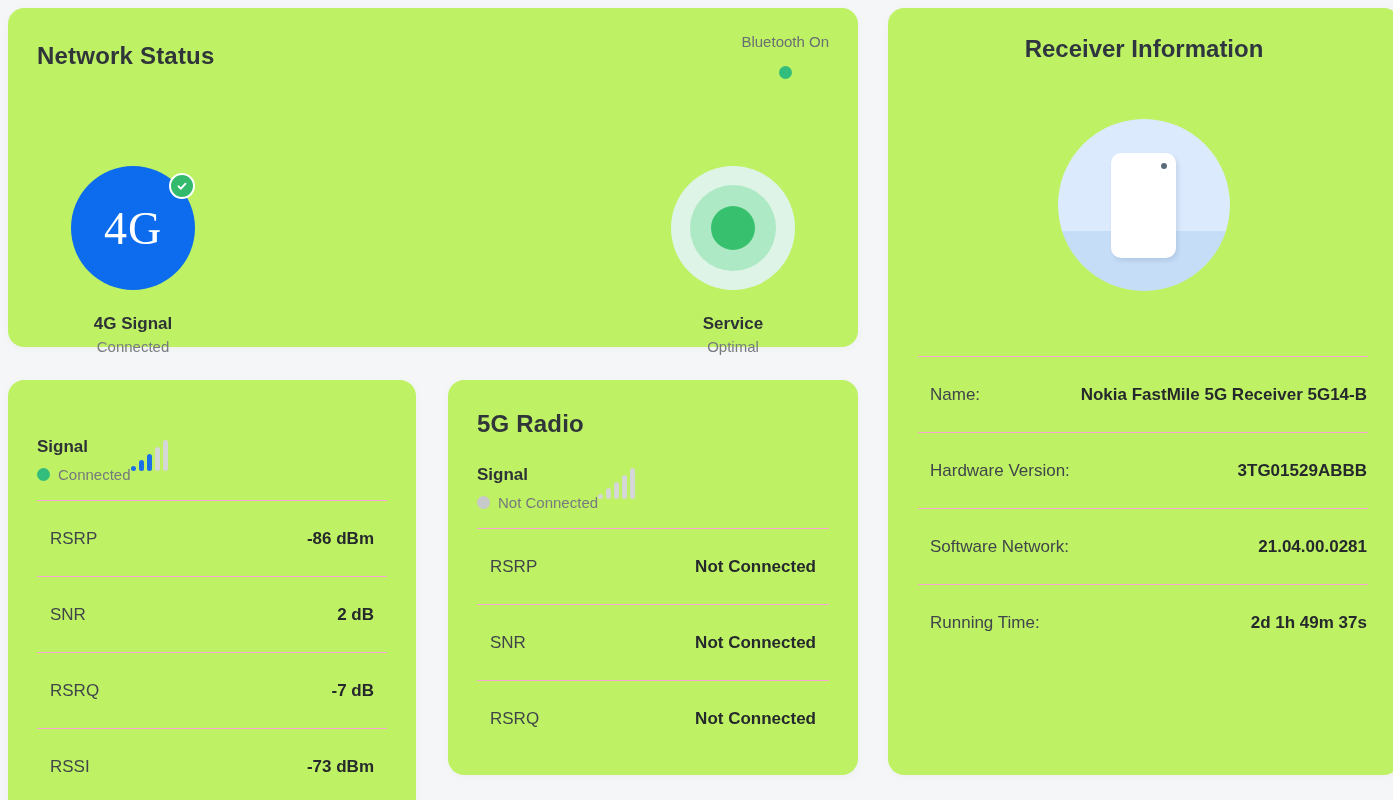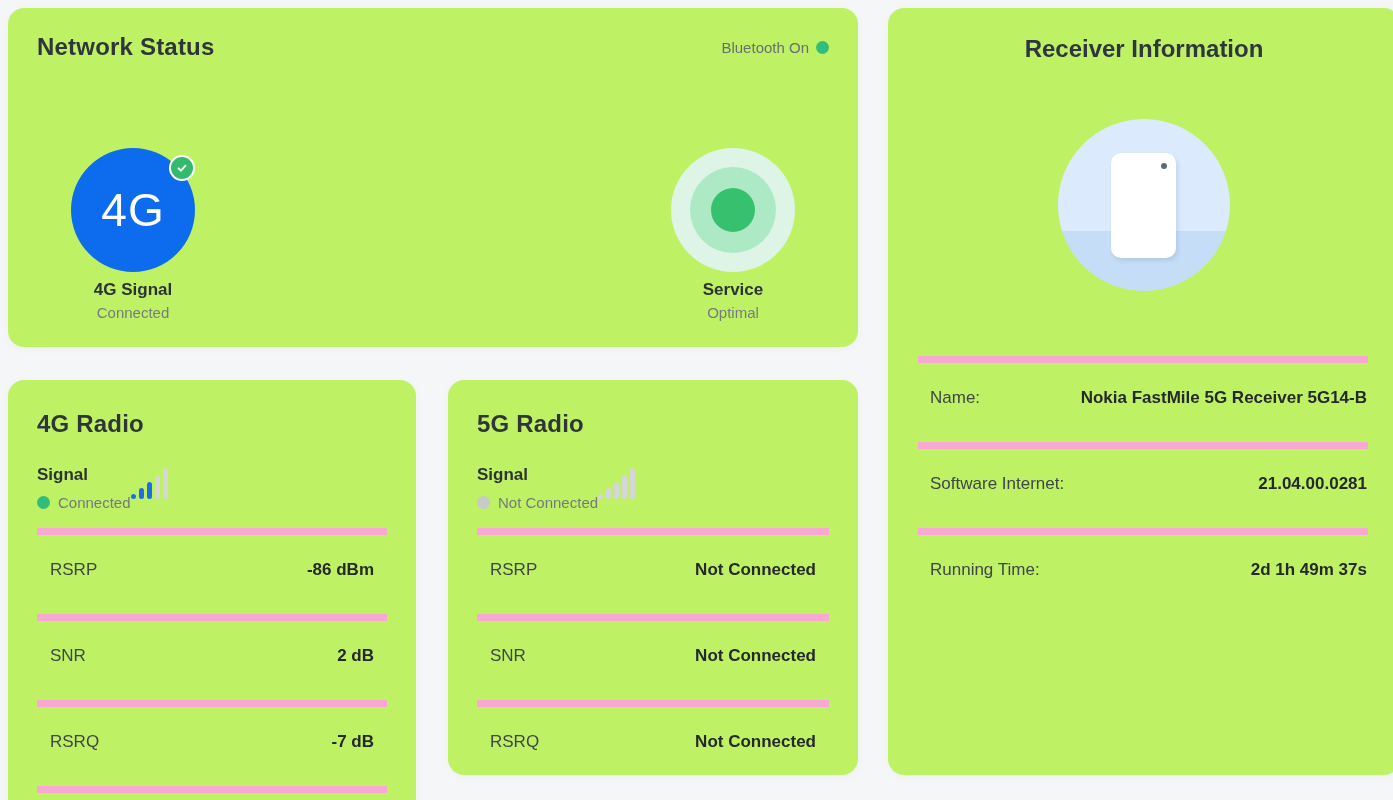--- a/index.html
+++ b/index.html
@@ -12,71 +12,71 @@
   
   #card-network  { left:8px;   top:8px;   width:850px; height:339px; }
   #card-4g       { left:8px;   top:380px; width:408px; height:462px; }
   #card-5g       { left:448px; top:380px; width:410px; height:395px; }
   #card-receiver { left:888px; top:8px;   width:512px; height:767px; }
 
   
   .ns-header { display:flex; justify-content:space-between; align-items:center;
     padding:25px 29px 0 29px; }
   .card-title { font-size:24px; font-weight:700; color:#303539; letter-spacing:0.2px; }
-  .bt-wrap { display:flex; align-items:center; gap:7px; }
+  .bt-wrap { display:flex; align-items:center; gap:16px;flex-direction:column; }
   .bt-label { font-size:15px; color:#696e73; }
   .dot { width:13px; height:13px; border-radius:50%; display:inline-block; }
   .dot-green { background:#33bd7c; }
   .dot-gray  { background:#c7c9cb; }
 
   .ns-items { display:flex; justify-content:space-between; padding:0; margin-top:87px; }
   .ns-item { width:250px; display:flex; flex-direction:column; align-items:center; }
   .big-circle { position:relative; width:124px; height:124px; border-radius:50%; }
 
-  .circle-4g { background:#0d6cee; display:flex; align-items:center; justify-content:center; }
+  .circle-4g { background:#0d6cee; display:flex; align-items:center; justify-content:center;font-family:Liberation Serif, serif; }
   .circle-4g .g-label { color:#ffffff; font-size:46px; font-weight:400; letter-spacing:1px; }
 
   .circle-receiver { background:linear-gradient(#ececec 62%, #dedede 62%);
     display:flex; align-items:center; justify-content:center; }
   .device-sm { position:relative; width:47px; height:77px; background:#ffffff;
     border-radius:7px; box-shadow:1px 2px 3px rgba(0,0,0,0.10); }
   .device-sm .cam { position:absolute; top:7px; right:6px; width:4px; height:4px;
     border-radius:50%; background:#55616c; }
 
   .circle-service { background:#def4e7; display:flex; align-items:center; justify-content:center; }
   .ring-mid { width:86px; height:86px; border-radius:50%; background:#aee9c5;
     display:flex; align-items:center; justify-content:center; }
   .ring-core { width:44px; height:44px; border-radius:50%; background:#37c16e; }
 
   .badge { position:absolute; top:7px; right:0px; width:26px; height:26px; border-radius:50%;
     border:2px solid #ffffff; display:flex; align-items:center; justify-content:center; }
   .badge-ok  { background:#34ba6d; }
   .badge-err { background:#dc3a32; }
   .badge svg { width:14px; height:14px; }
 
-  .ns-item-label { margin-top:8px; font-size:17px; font-weight:700; color:#2e3236; }
+  .ns-item-label { margin-top:24px; font-size:17px; font-weight:700; color:#2e3236; }
   .ns-item-sub   { margin-top:4px;  font-size:15px; color:#777b7f; }
 
   
   .radio-pad { padding:30px 29px 0 29px; }
   .sig-head { display:flex; align-items:flex-start; margin-top:27px; }
   .sig-label { font-size:17px; font-weight:700; color:#2e3236; }
   .sig-status { display:flex; align-items:center; gap:8px; margin-top:9px; }
   .sig-status span.txt { font-size:15px; color:#75797d; }
 
   .bars { display:flex; align-items:flex-end; gap:3px; height:32px; margin-top:2px; }
   .bars i { width:5px; border-radius:2.5px; background:#d5d6d7; }
   .bars i:nth-child(1){height:5px;} .bars i:nth-child(2){height:11px;}
   .bars i:nth-child(3){height:17px;} .bars i:nth-child(4){height:24px;}
   .bars i:nth-child(5){height:31px;}
   .bars i.on { background:#1a6fe8; }
 
   .rows { margin-top:17px; }
-  .row { height:76px; border-top:7px solid #f9a8d4; display:flex;
-    justify-content:space-between; align-items:center; padding:0 13px;margin-top:10px; }
+  .row { height:76px; border-top:1px solid #f9a8d4; display:flex;
+    justify-content:space-between; align-items:center; padding:0 13px; }
   .rl { font-size:17px; color:#40454a; }
   .rv { font-size:17px; font-weight:700; color:#26292c; }
 
   
   .ri-title { text-align:center; padding-top:27px; font-size:24px; font-weight:700; color:#2f3640; }
   .ri-circle { position:relative; width:172px; height:172px; border-radius:50%;
     margin:56px auto 0 auto;
     background:linear-gradient(#dbeafc 65%, #c6ddf7 65%); }
   .device-lg { position:absolute; left:53px; top:34px; width:65px; height:105px;
     background:#ffffff; border-radius:10px; box-shadow:2px 3px 4px rgba(90,120,160,0.18); }
@@ -121,21 +121,20 @@
       </div>
       <div class="ns-item-label">Service</div>
       <div class="ns-item-sub">Optimal</div>
     </div>
 
   </div>
 </section>
 
 <section class="card" id="card-4g">
   <div class="radio-pad">
-    <h2 class="card-title">4G Radio</h2>
     <div class="sig-head">
       <div>
         <div class="sig-label">Signal</div>
         <div class="sig-status">
           <span class="dot dot-green"></span>
           <span class="txt">Connected</span>
         </div>
       </div>
       <div class="bars">
         <i class="on"></i>
@@ -208,21 +207,25 @@
     <div class="device-lg">
         <span class="cam"></span>
       </div>
   </div>
   <div class="ri-rows">
     <div class="row">
       <span class="rl">Name:</span>
       <span class="rv">Nokia FastMile 5G Receiver 5G14-B</span>
     </div>
     <div class="row">
-      <span class="rl">Software Internet:</span>
+      <span class="rl">Hardware Version:</span>
+      <span class="rv">3TG01529ABBB</span>
+    </div>
+    <div class="row">
+      <span class="rl">Software Network:</span>
       <span class="rv">21.04.00.0281</span>
     </div>
     <div class="row">
       <span class="rl">Running Time:</span>
       <span class="rv">2d 1h 49m 37s</span>
     </div>
   </div>
 </section>
 
 </body></html>

